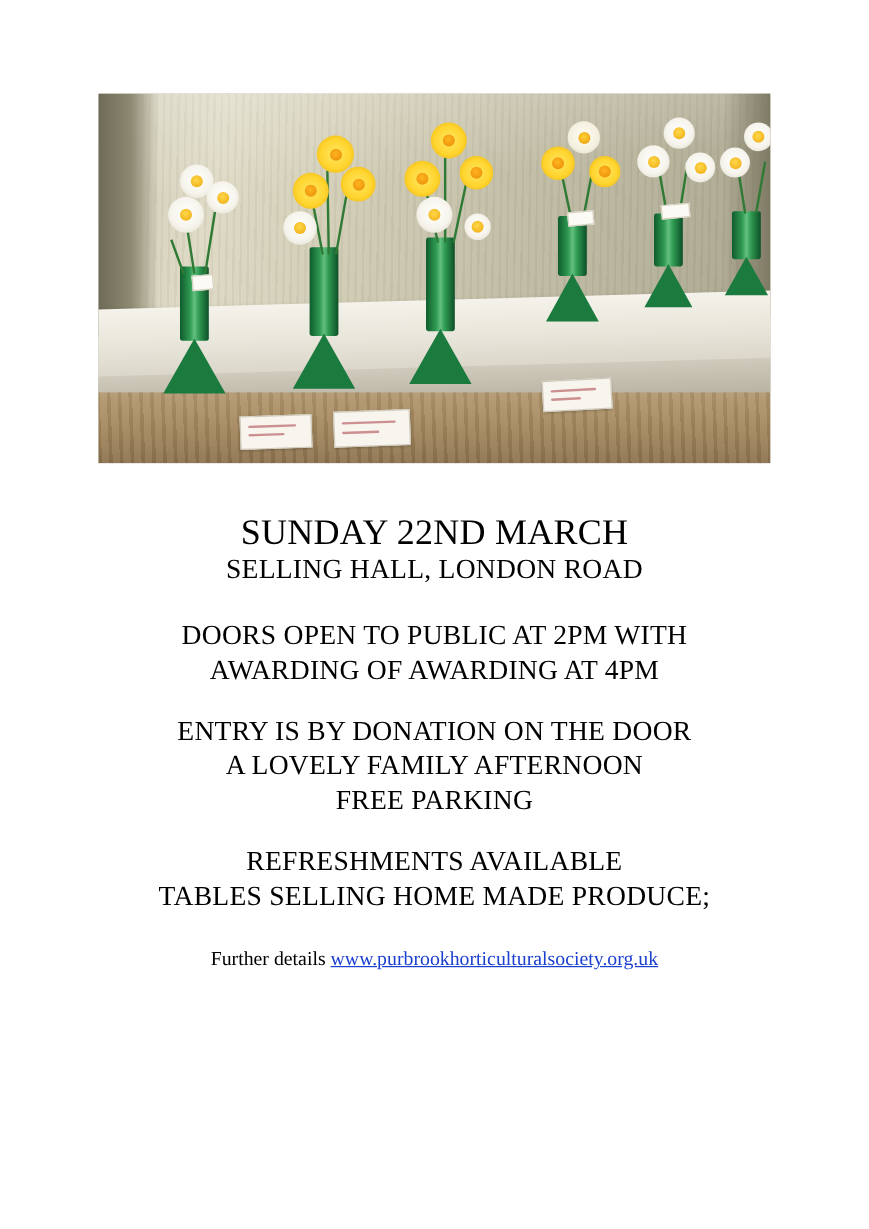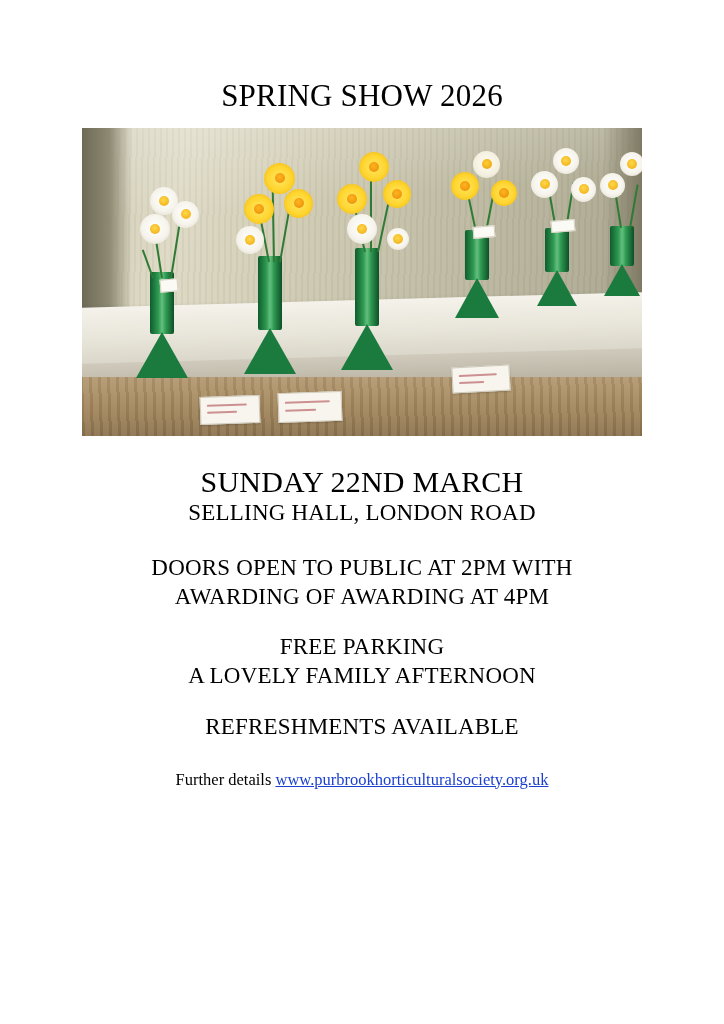--- a/index.html
+++ b/index.html
@@ -171,21 +171,21 @@
   }
   .tag {
     position:absolute;
     background:#fbfaf4;
     border:1px solid #d6d1c2;
     transform: rotate(-5deg);
   }
 
   
   .body-text {
-    margin-top: 28px;
+    margin-top: 40px;
     text-align: center;
   }
   .line-big {
     font-size: 30px;
     line-height: 1.18;
     letter-spacing: 0.2px;
   }
   .line-med {
     font-size: 23px;
     line-height: 1.25;
@@ -203,21 +203,20 @@
     color: #1b3fcf;
     text-decoration: underline;
     text-align: right;
   }
 </style>
 </head>
 <body>
 
 <div class="page">
 
-  <div class="show-title">SPRING SHOW 2026</div>
 
   <div class="photo-wrap">
     <div class="photo">
       <div class="wall"></div>
       <div class="left-dark"></div>
       <div class="right-dark"></div>
       <div class="shelf"></div>
       <div class="shelf-front"></div>
       <div class="table-top"></div>
 
@@ -374,28 +373,30 @@
     <div class="gap-lg"></div>
 
     <div class="block">
       <div class="line-med">DOORS OPEN TO PUBLIC AT 2PM WITH</div>
       <div class="line-med">AWARDING OF AWARDING AT 4PM</div>
     </div>
 
     <div class="gap-md"></div>
 
     <div class="block">
+      <div class="line-med">ENTRY IS BY DONATION ON THE DOOR</div>
+      <div class="line-med">A LOVELY FAMILY AFTERNOON</div>
       <div class="line-med">FREE PARKING</div>
-      <div class="line-med">A LOVELY FAMILY AFTERNOON</div>
     </div>
 
     <div class="gap-md"></div>
 
     <div class="block">
       <div class="line-med">REFRESHMENTS AVAILABLE</div>
+      <div class="line-med">TABLES SELLING HOME MADE PRODUCE;</div>
     </div>
 
     <div class="footer">
       <span>Further details </span><a class="url" href="#">www.purbrookhorticulturalsociety.org.uk</a>
     </div>
 
   </div>
 </div>
 
 </body></html>

